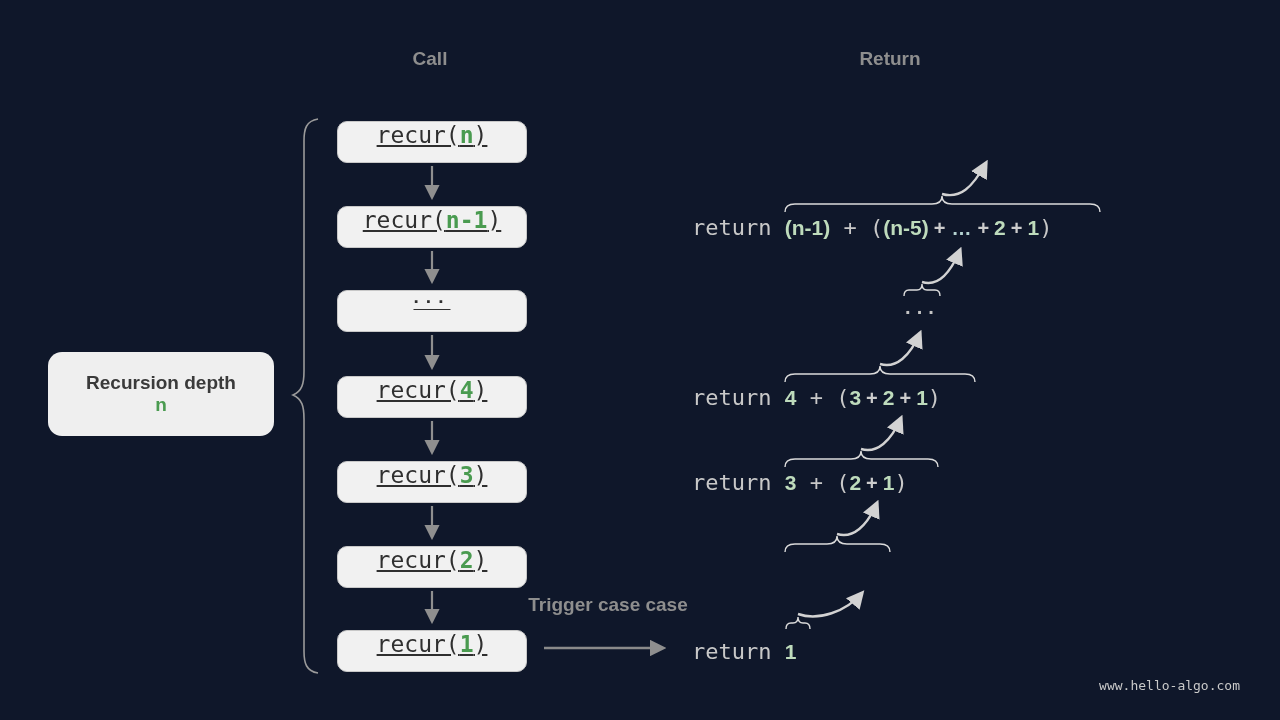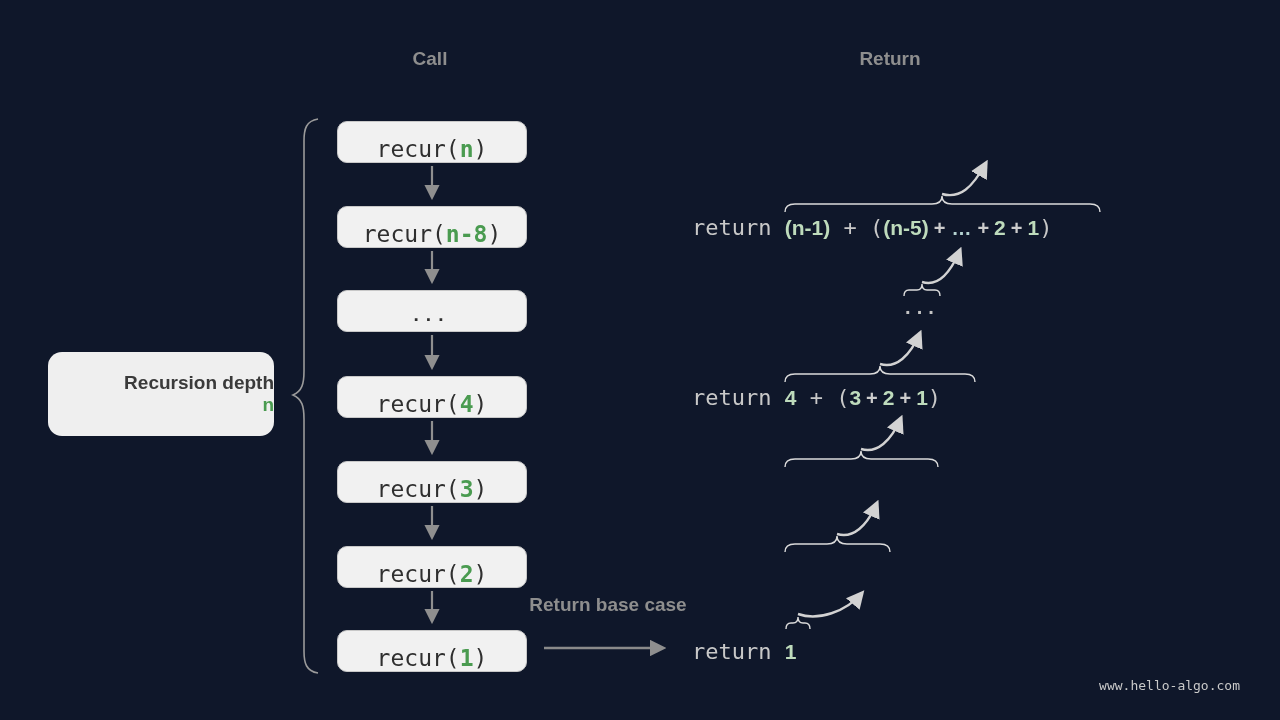--- a/index.html
+++ b/index.html
@@ -6,39 +6,39 @@
   .canvas{position:relative;width:1280px;height:720px;background:#0f172a;overflow:hidden;
           font-family:"Liberation Sans",sans-serif;}
   svg.overlay{position:absolute;left:0;top:0;width:1280px;height:720px;}
 
   .hdr{position:absolute;font-size:19px;font-weight:bold;color:#8e8e8e;text-align:center;}
   .hdr-call{left:330px;top:48px;width:200px;}
   .hdr-return{left:780px;top:48px;width:220px;}
 
   .callbox{position:absolute;left:337px;width:190px;height:42px;box-sizing:border-box;
            background:#f1f1f1;border:1.5px solid #c8c8c8;border-radius:10px;
-           display:flex;align-items:flex-end;justify-content:center;
-           font-family:"DejaVu Sans Mono",monospace;font-size:23px;color:#2f2f2f;}
+           display:flex;align-items:flex-start;justify-content:center;
+           font-family:"DejaVu Sans Mono",monospace;font-size:23px;color:#2f2f2f;text-decoration:underline;}
   .bx-dark{color:#2f2f2f;}
   .bx-green{color:#4a9b50;font-weight:bold;}
   .bx-dots{color:#2f2f2f;font-weight:bold;letter-spacing:6px;font-size:19px;
            font-family:"Liberation Sans",sans-serif;}
 
   .retline{position:absolute;left:692px;height:30px;line-height:30px;white-space:pre;font-size:22px;}
   .retline span{white-space:pre;}
   .rt-kw,.rt-m{font-family:"DejaVu Sans Mono",monospace;color:#c8c8c8;}
   .rt-g{font-family:"Liberation Sans",sans-serif;font-weight:bold;color:#bedbbc;font-size:21px;}
   .rt-op{font-family:"Liberation Sans",sans-serif;font-weight:bold;color:#cccccc;font-size:20px;margin:0 5px;}
   .rt-d{font-family:"Liberation Sans",sans-serif;font-weight:bold;color:#b5d3d1;font-size:20px;margin:0 1px;}
   .rt-dots{font-family:"Liberation Sans",sans-serif;font-weight:bold;color:#c4c4c4;
            font-size:20px;letter-spacing:5px;}
   .retline.centered{width:95px;text-align:center;}
 
   .depth-label{position:absolute;left:48px;top:352px;width:226px;height:84px;background:#efefef;
-               border-radius:14px;display:flex;flex-direction:column;align-items:flex-end;
+               border-radius:14px;display:flex;flex-direction:column;align-items:center;
                justify-content:center;}
   .depth-l1{font-size:19px;font-weight:bold;color:#3a3a3a;}
   .depth-l2{font-size:19px;font-weight:bold;color:#4a9b50;}
 
   .trigger{position:absolute;left:500px;top:594px;width:216px;text-align:center;
            font-size:19px;font-weight:bold;color:#8e8e8e;}
 
   .watermark{position:absolute;left:1030px;top:678px;width:210px;text-align:right;
              font-family:"DejaVu Sans Mono",monospace;font-size:13px;color:#c9c9c9;}
 </style>
@@ -92,21 +92,21 @@
   <div class="hdr hdr-call">Call</div>
   <div class="hdr hdr-return">Return</div>
 
   <div class="callbox" style="top:121px">
       <span class="bx-dark">recur(</span>
       <span class="bx-green">n</span>
       <span class="bx-dark">)</span>
     </div>
   <div class="callbox" style="top:206px">
       <span class="bx-dark">recur(</span>
-      <span class="bx-green">n-8</span>
+      <span class="bx-green">n-1</span>
       <span class="bx-dark">)</span>
     </div>
   <div class="callbox" style="top:290px">
       <span class="bx-dots">···</span>
     </div>
   <div class="callbox" style="top:376px">
       <span class="bx-dark">recur(</span>
       <span class="bx-green">4</span>
       <span class="bx-dark">)</span>
     </div>
@@ -122,24 +122,25 @@
     </div>
   <div class="callbox" style="top:630px">
       <span class="bx-dark">recur(</span>
       <span class="bx-green">1</span>
       <span class="bx-dark">)</span>
     </div>
 
   <div class="retline" style="top:213px"><span class="rt-kw">return </span><span class="rt-g">(n-1)</span><span class="rt-m"> + </span><span class="rt-m">(</span><span class="rt-g">(n-5)</span><span class="rt-op">+</span><span class="rt-d">…</span><span class="rt-op">+</span><span class="rt-g">2</span><span class="rt-op">+</span><span class="rt-g">1</span><span class="rt-m">)</span></div>
   <div class="retline centered" style="top:297px;left:875px"><span class="rt-dots">···</span></div>
   <div class="retline" style="top:383px"><span class="rt-kw">return </span><span class="rt-g">4</span><span class="rt-m"> + </span><span class="rt-m">(</span><span class="rt-g">3</span><span class="rt-op">+</span><span class="rt-g">2</span><span class="rt-op">+</span><span class="rt-g">1</span><span class="rt-m">)</span></div>
+  <div class="retline" style="top:468px"><span class="rt-kw">return </span><span class="rt-g">3</span><span class="rt-m"> + </span><span class="rt-m">(</span><span class="rt-g">2</span><span class="rt-op">+</span><span class="rt-g">1</span><span class="rt-m">)</span></div>
   <div class="retline" style="top:637px"><span class="rt-kw">return </span><span class="rt-g">1</span></div>
 
   <div class="depth-label">
     <div class="depth-l1">Recursion depth</div>
     <div class="depth-l2">n</div>
   </div>
 
-  <div class="trigger">Return base case</div>
+  <div class="trigger">Trigger case case</div>
 
   <div class="watermark">www.hello-algo.com</div>
 
 </div>
 
 </body></html>

